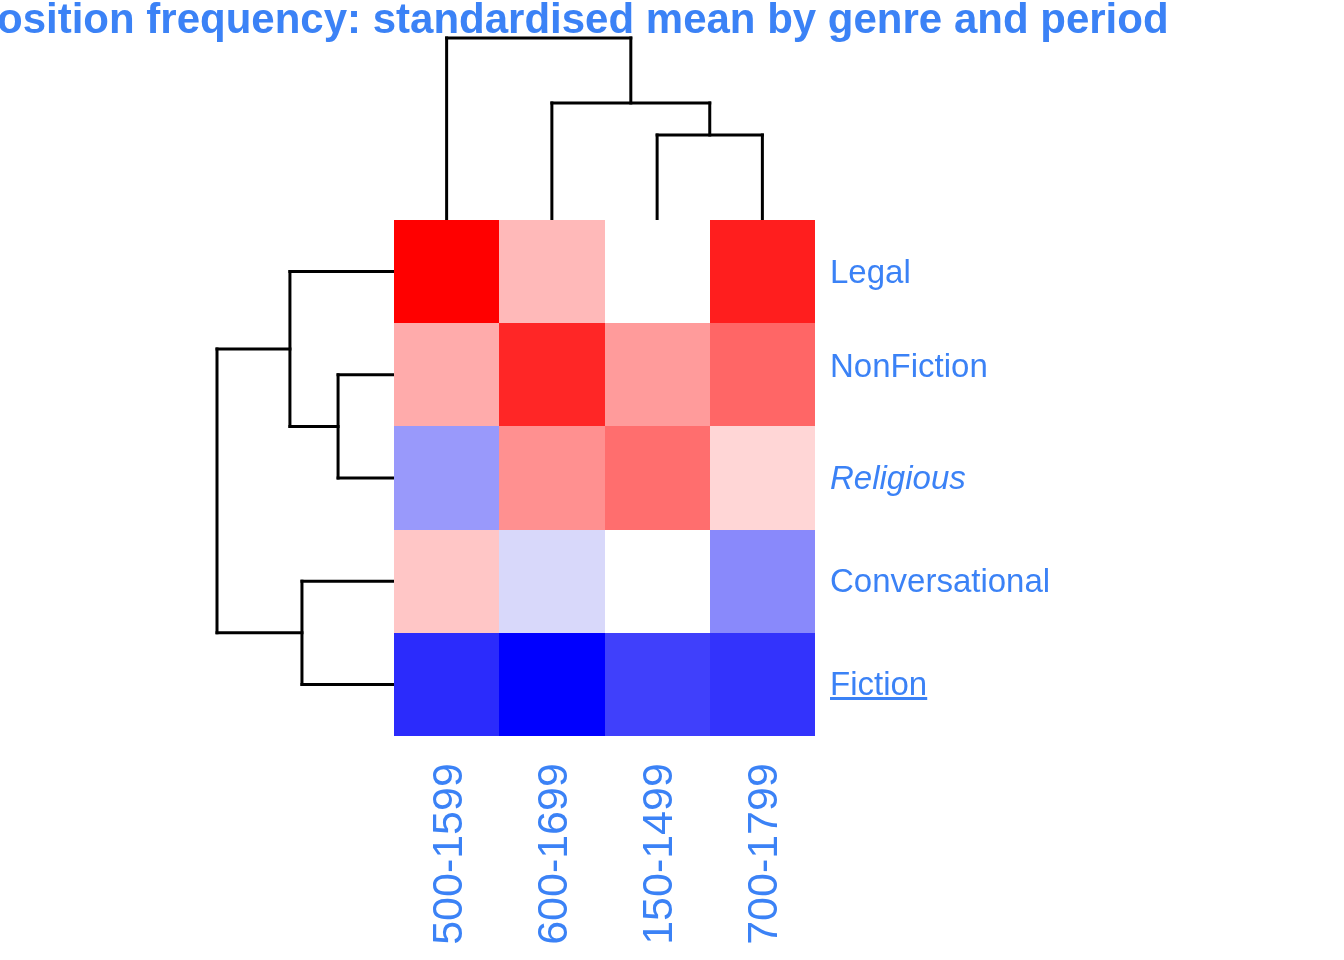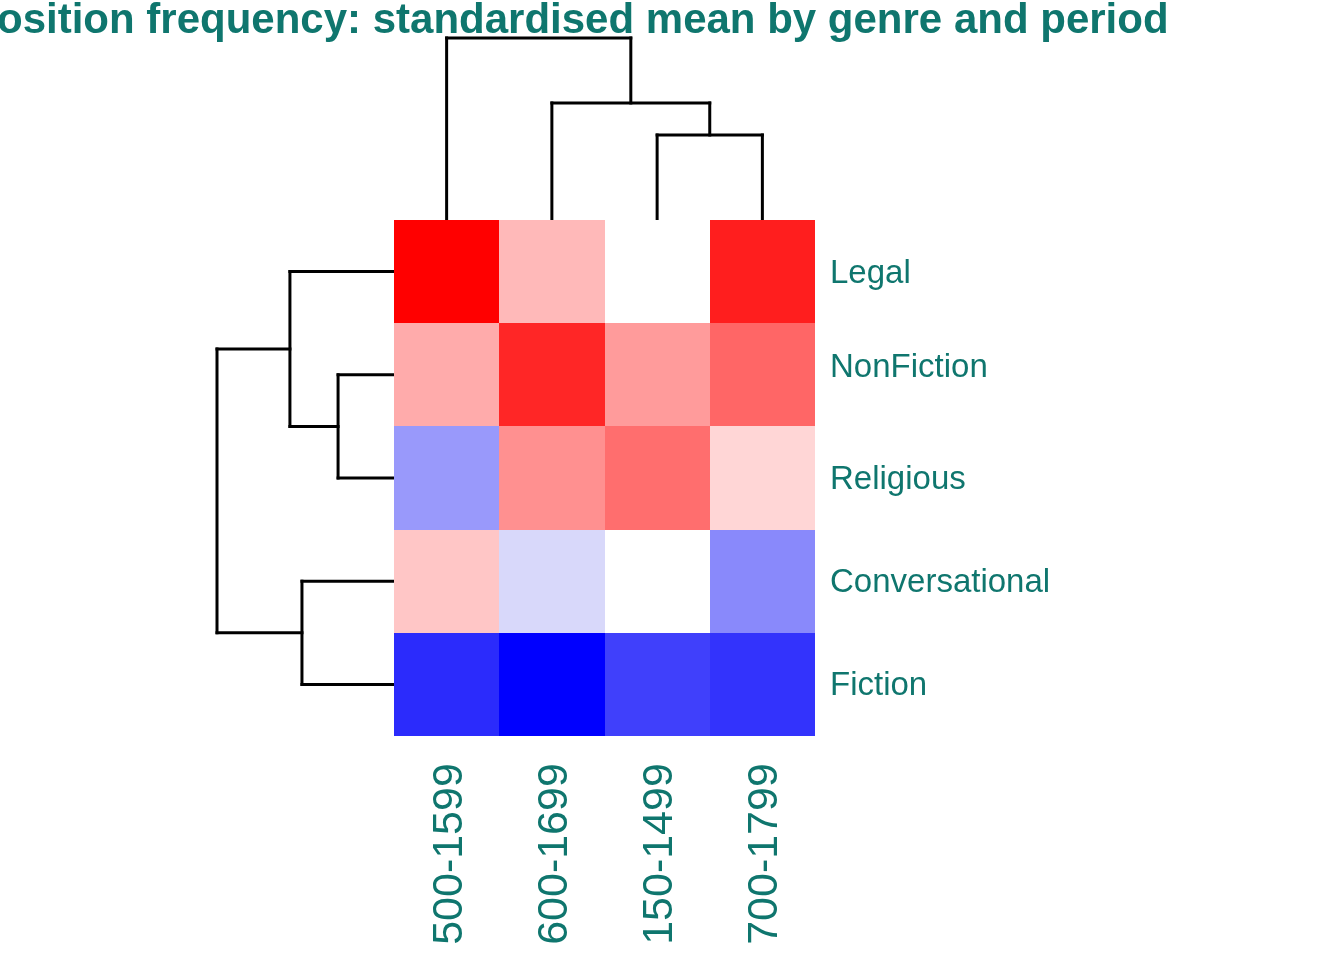--- a/index.html
+++ b/index.html
@@ -7,21 +7,21 @@
     padding: 0;
     background: #FFFFFF;
   }
   .stage {
     position: relative;
     width: 1344px;
     height: 960px;
     overflow: hidden;
     background: #FFFFFF;
     font-family: "Liberation Sans", sans-serif;
-    color: #0f766e;
+    color: #3b82f6;
   }
   .title {
     position: absolute;
     top: -5px;
     left: -3px;
     font-size: 42px;
     font-weight: bold;
     white-space: nowrap;
     letter-spacing: 0px;
   }
@@ -107,23 +107,23 @@
       <div class="heatmap-cell" style="background: rgb(255, 255, 255);"></div>
       <div class="heatmap-cell" style="background: rgb(137, 137, 251);"></div>
       <div class="heatmap-cell" style="background: rgb(43, 43, 252);"></div>
       <div class="heatmap-cell" style="background: rgb(0, 0, 255);"></div>
       <div class="heatmap-cell" style="background: rgb(64, 64, 251);"></div>
       <div class="heatmap-cell" style="background: rgb(51, 51, 252);"></div>
     </div>
   <div id="row-labels">
       <div class="row-label" style="top: 271.6px;">Legal</div>
       <div class="row-label" style="top: 366px;">NonFiction</div>
-      <div class="row-label" style="top: 478px;">Religious</div>
+      <div class="row-label" style="top: 478px; font-style: italic;">Religious</div>
       <div class="row-label" style="top: 581.2px;">Conversational</div>
-      <div class="row-label" style="top: 684.4px;">Fiction</div>
+      <div class="row-label" style="top: 684.4px; text-decoration: underline;">Fiction</div>
     </div>
   <div id="col-labels">
       <div class="col-label" style="left: 446.625px; top: 854px;">500-1599</div>
       <div class="col-label" style="left: 551.875px; top: 854px;">600-1699</div>
       <div class="col-label" style="left: 657.125px; top: 854px;">150-1499</div>
       <div class="col-label" style="left: 762.375px; top: 854px;">700-1799</div>
     </div>
 </div>
 
 </body></html>

